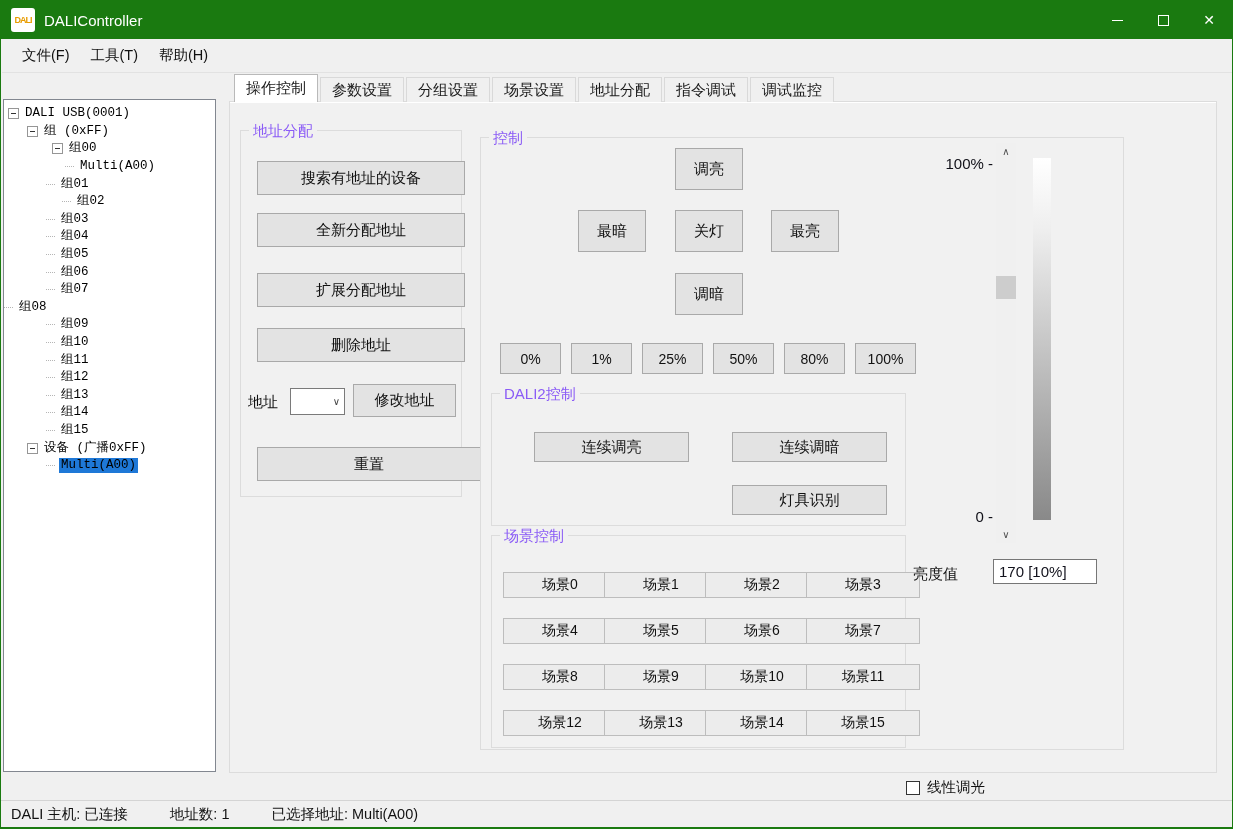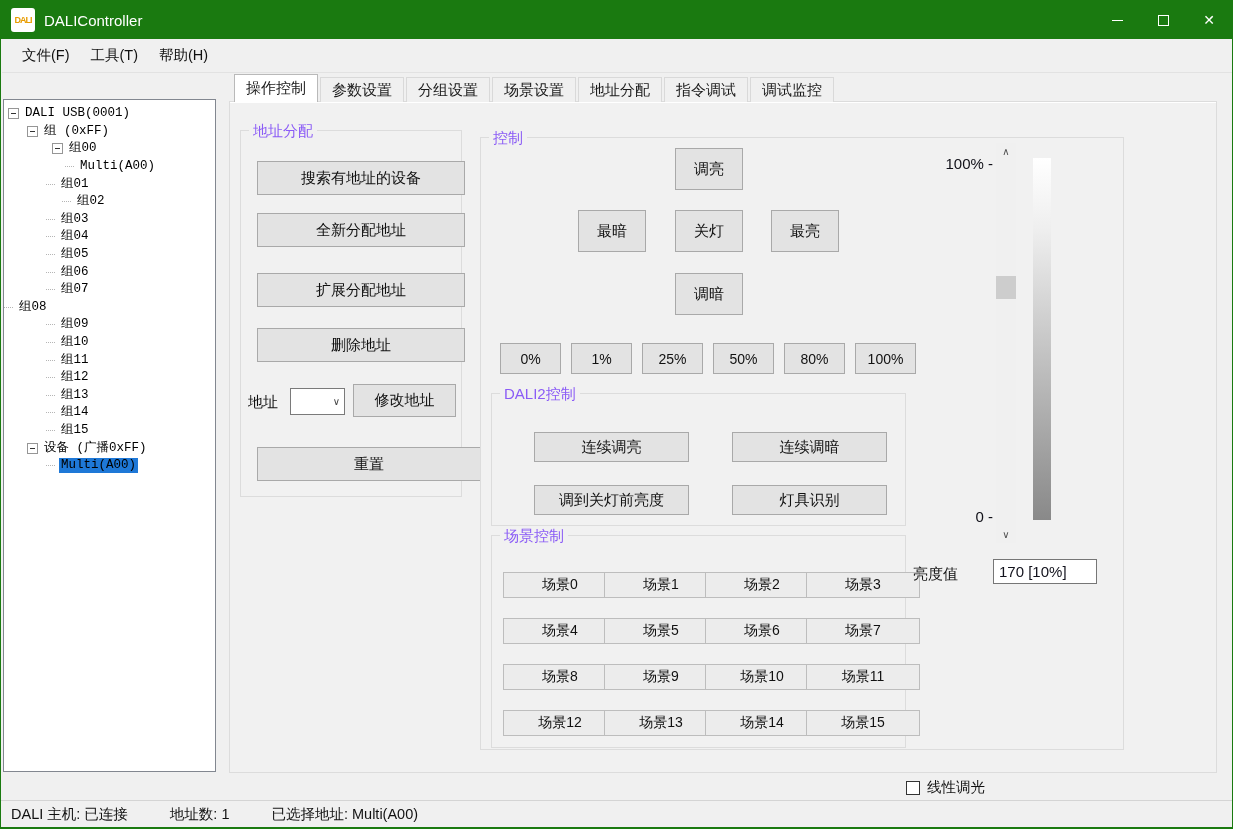--- a/index.html
+++ b/index.html
@@ -270,21 +270,20 @@
           <button class="btn pct">50%</button>
           <button class="btn pct">80%</button>
           <button class="btn pct">100%</button>
         </div>
 
       <div class="group dali2-group">
         <span class="group-label">DALI2控制</span>
 
       <button class="btn dali2-btn d0">连续调亮</button>
           <button class="btn dali2-btn d1">连续调暗</button>
-          <button class="btn dali2-btn d2">调到关灯前亮度</button>
           <button class="btn dali2-btn d3">灯具识别</button>
         </div>
 
       <div class="group scene-group">
         <span class="group-label">场景控制</span>
         <div class="scene-grid">
             <button class="btn scene-btn">场景0</button>
             <button class="btn scene-btn">场景1</button>
             <button class="btn scene-btn">场景2</button>
             <button class="btn scene-btn">场景3</button>

